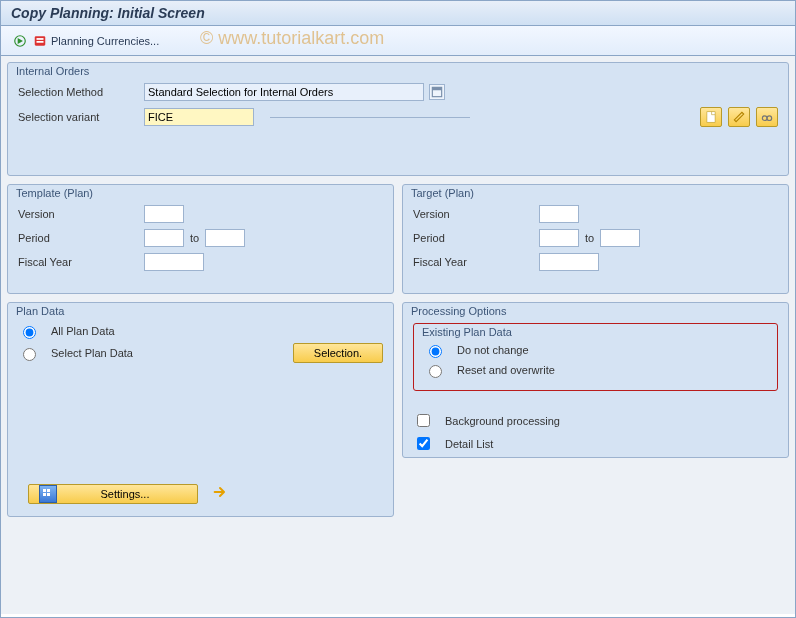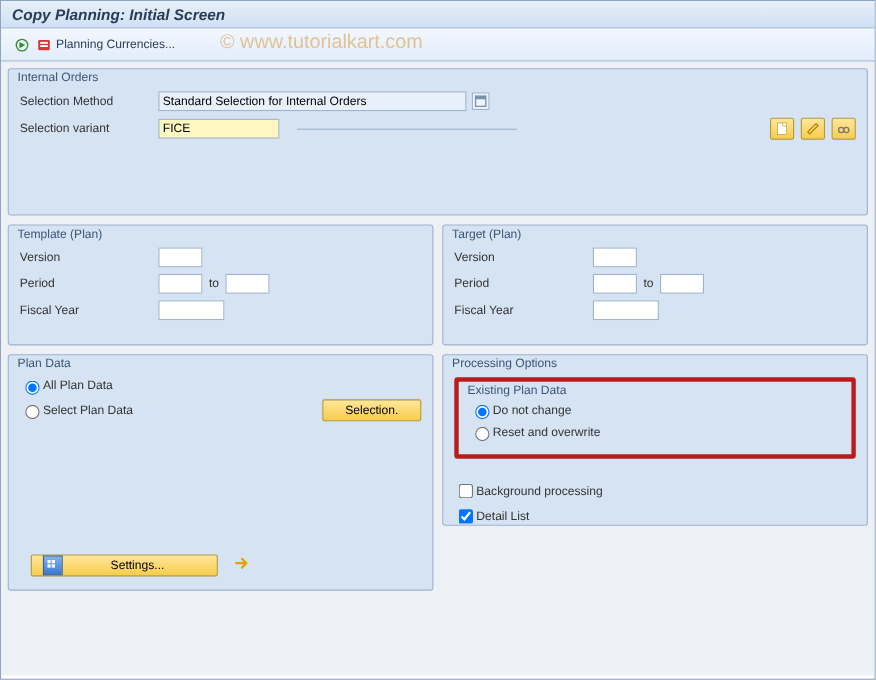--- a/index.html
+++ b/index.html
@@ -94,25 +94,25 @@
     font-size: 11px;
     cursor: pointer;
     display: inline-flex;
     align-items: center;
     gap: 6px;
   }
   .btn.square {
     width: 22px; padding: 0; justify-content: center;
   }
   .radio-row, .check-row {
-    display: flex; align-items: center; gap: 0;
+    display: flex; align-items: center; gap: 12px;
     margin-bottom: 4px;
   }
   .subgroup {
-    border: 4px solid #b91c1c;
+    border: 1px solid #b91c1c;
     border-radius: 3px;
     padding: 18px 10px 8px 10px;
     position: relative;
     margin-bottom: 6px;
     background: #d5e3f3;
   }
   .subgroup .group-title { top: 2px; }
   .icon-svg { width:14px; height:14px; }
   .watermark {
     position: absolute;
@@ -158,21 +158,21 @@
         <rect x="6" y="12" width="12" height="3" fill="#fff"></rect>
       </svg>
   </span>
   <span style="color:#2a3b55; cursor:pointer;">Planning Currencies...</span>
 </div>
 
 <div class="watermark">©   www.tutorialkart.com</div>
 
 <div class="page">
 
-  <div class="group" style="height:134px;">
+  <div class="group" style="height:114px;">
     <div class="group-title">Internal Orders</div>
 
     <div class="form-row">
       <div class="label">Selection Method</div>
       <input class="text ro w200" readonly="" value="Standard Selection for Internal Orders" style="">
       <span class="f4help">
         <svg class="icon-svg" viewBox="0 0 24 24">
             <rect x="4" y="4" width="16" height="16" fill="none" stroke="#7a8fab" stroke-width="2"></rect>
             <rect x="4" y="4" width="16" height="5" fill="#7a8fab"></rect>
           </svg>

